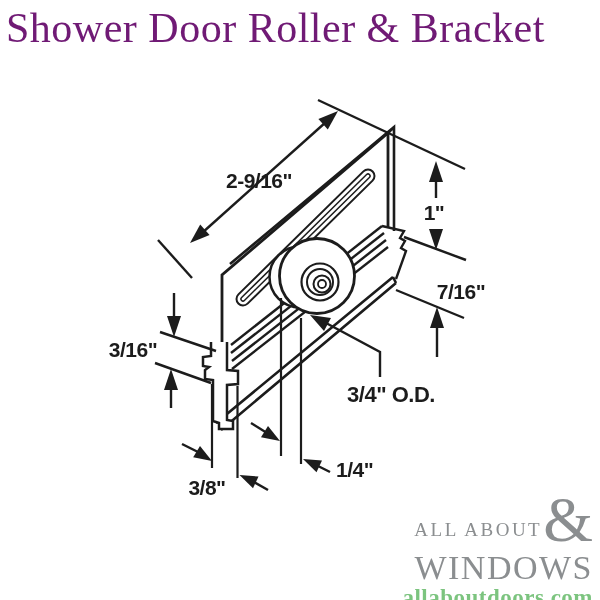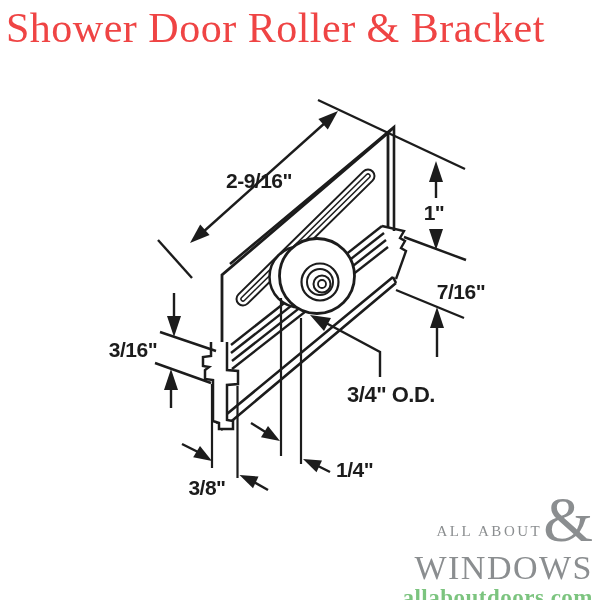--- a/index.html
+++ b/index.html
@@ -1,29 +1,29 @@
 <!DOCTYPE html>
 <html><head>
 <meta charset="utf-8">
 <style>
   html,body{margin:0;padding:0;background:#fff;}
   .stage{position:relative;width:600px;height:600px;background:#fff;overflow:hidden;
          font-family:"Liberation Sans",sans-serif;}
   .title{position:absolute;left:6px;top:4px;width:592px;
          font-family:"Liberation Serif",serif;font-size:42px;font-weight:400;
-         color:#ef4444;letter-spacing:0.5px;white-space:nowrap;}
+         color:#701a75;letter-spacing:0.5px;white-space:nowrap;}
   svg text.dim{font-family:"Liberation Sans",sans-serif;font-weight:bold;
                font-size:21px;fill:#1c1c1c;letter-spacing:-0.5px;}
   svg .ln{stroke:#1c1c1c;fill:none;}
   svg .fillw{fill:#ffffff;}
   .logo{position:absolute;right:7px;top:497px;text-align:right;line-height:1;
         font-family:"Liberation Serif",serif;color:#8b8e90;}
   .logo-row{display:flex;justify-content:flex-end;align-items:flex-end;}
   .logo-stack{text-align:right;}
-  .logo-allabout{font-size:15px;letter-spacing:2.5px;margin:0 2px 4px 0;}
+  .logo-allabout{font-size:19px;letter-spacing:2.5px;margin:0 2px 4px 0;}
   .logo-doors{font-size:34px;letter-spacing:2px;}
   .logo-amp{font-size:64px;line-height:0.72;margin-left:-1px;}
   .logo-windows{font-size:34px;letter-spacing:1.5px;margin-top:8px;}
   .logo-url{font-size:23px;font-weight:bold;letter-spacing:0.5px;margin-top:1px;}
 </style>
 </head>
 <body>
 
 <div class="stage">
 

